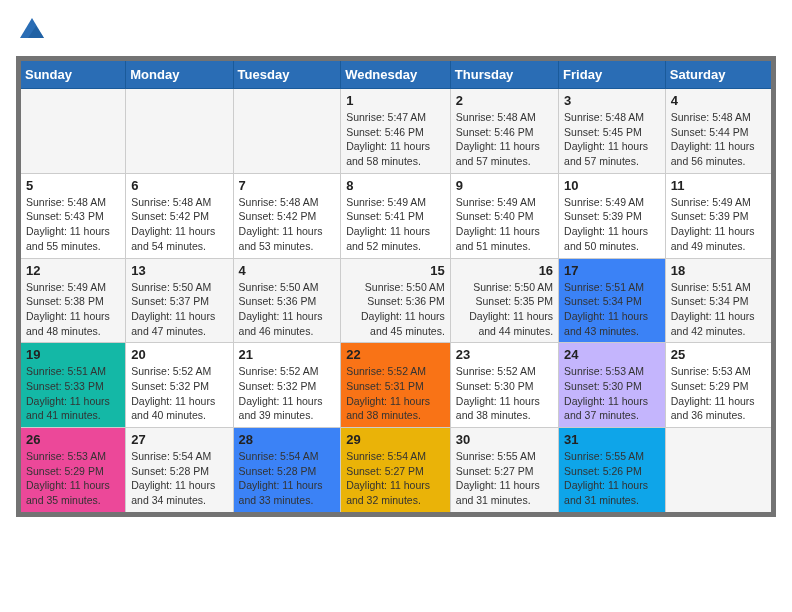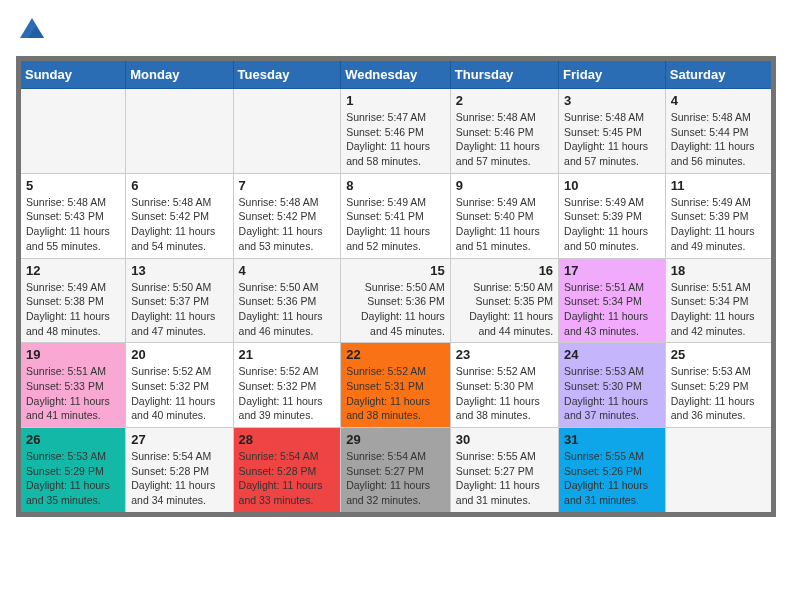--- a/index.html
+++ b/index.html
@@ -247,37 +247,37 @@
 Daylight: 11 hours
 and 45 minutes.</div>
         </td>
         <td style="background: rgb(245, 245, 245); text-align: right;">
           <div class="day-number">16</div>
           <div class="day-info" style="white-space: pre-line;">Sunrise: 5:50 AM
 Sunset: 5:35 PM
 Daylight: 11 hours
 and 44 minutes.</div>
         </td>
-        <td style="background: #f0abfc;">
+        <td style="background: #3b82f6;">
           <div class="day-number">17</div>
           <div class="day-info" style="white-space: pre-line;">Sunrise: 5:51 AM
 Sunset: 5:34 PM
 Daylight: 11 hours
 and 43 minutes.</div>
         </td>
         <td style="background: rgb(245, 245, 245);">
           <div class="day-number">18</div>
           <div class="day-info" style="white-space: pre-line;">Sunrise: 5:51 AM
 Sunset: 5:34 PM
 Daylight: 11 hours
 and 42 minutes.</div>
         </td>
       </tr>
       <tr>
-        <td style="background: #f9a8d4;">
+        <td style="background: #14b8a6;">
           <div class="day-number">19</div>
           <div class="day-info" style="white-space: pre-line;">Sunrise: 5:51 AM
 Sunset: 5:33 PM
 Daylight: 11 hours
 and 41 minutes.</div>
         </td>
         <td style="background: rgb(255, 255, 255);">
           <div class="day-number">20</div>
           <div class="day-info" style="white-space: pre-line;">Sunrise: 5:52 AM
 Sunset: 5:32 PM
@@ -314,42 +314,42 @@
         </td>
         <td style="background: rgb(255, 255, 255);">
           <div class="day-number">25</div>
           <div class="day-info" style="white-space: pre-line;">Sunrise: 5:53 AM
 Sunset: 5:29 PM
 Daylight: 11 hours
 and 36 minutes.</div>
         </td>
       </tr>
       <tr>
-        <td style="background: #14b8a6;">
+        <td style="background: #ec4899;">
           <div class="day-number">26</div>
           <div class="day-info" style="white-space: pre-line;">Sunrise: 5:53 AM
 Sunset: 5:29 PM
 Daylight: 11 hours
 and 35 minutes.</div>
         </td>
         <td style="background: rgb(245, 245, 245);">
           <div class="day-number">27</div>
           <div class="day-info" style="white-space: pre-line;">Sunrise: 5:54 AM
 Sunset: 5:28 PM
 Daylight: 11 hours
 and 34 minutes.</div>
         </td>
-        <td style="background: #ef4444;">
+        <td style="background: #3b82f6;">
           <div class="day-number">28</div>
           <div class="day-info" style="white-space: pre-line;">Sunrise: 5:54 AM
 Sunset: 5:28 PM
 Daylight: 11 hours
 and 33 minutes.</div>
         </td>
-        <td style="background: #a3a3a3;">
+        <td style="background: #eab308;">
           <div class="day-number">29</div>
           <div class="day-info" style="white-space: pre-line;">Sunrise: 5:54 AM
 Sunset: 5:27 PM
 Daylight: 11 hours
 and 32 minutes.</div>
         </td>
         <td style="background: rgb(245, 245, 245);">
           <div class="day-number">30</div>
           <div class="day-info" style="white-space: pre-line;">Sunrise: 5:55 AM
 Sunset: 5:27 PM

